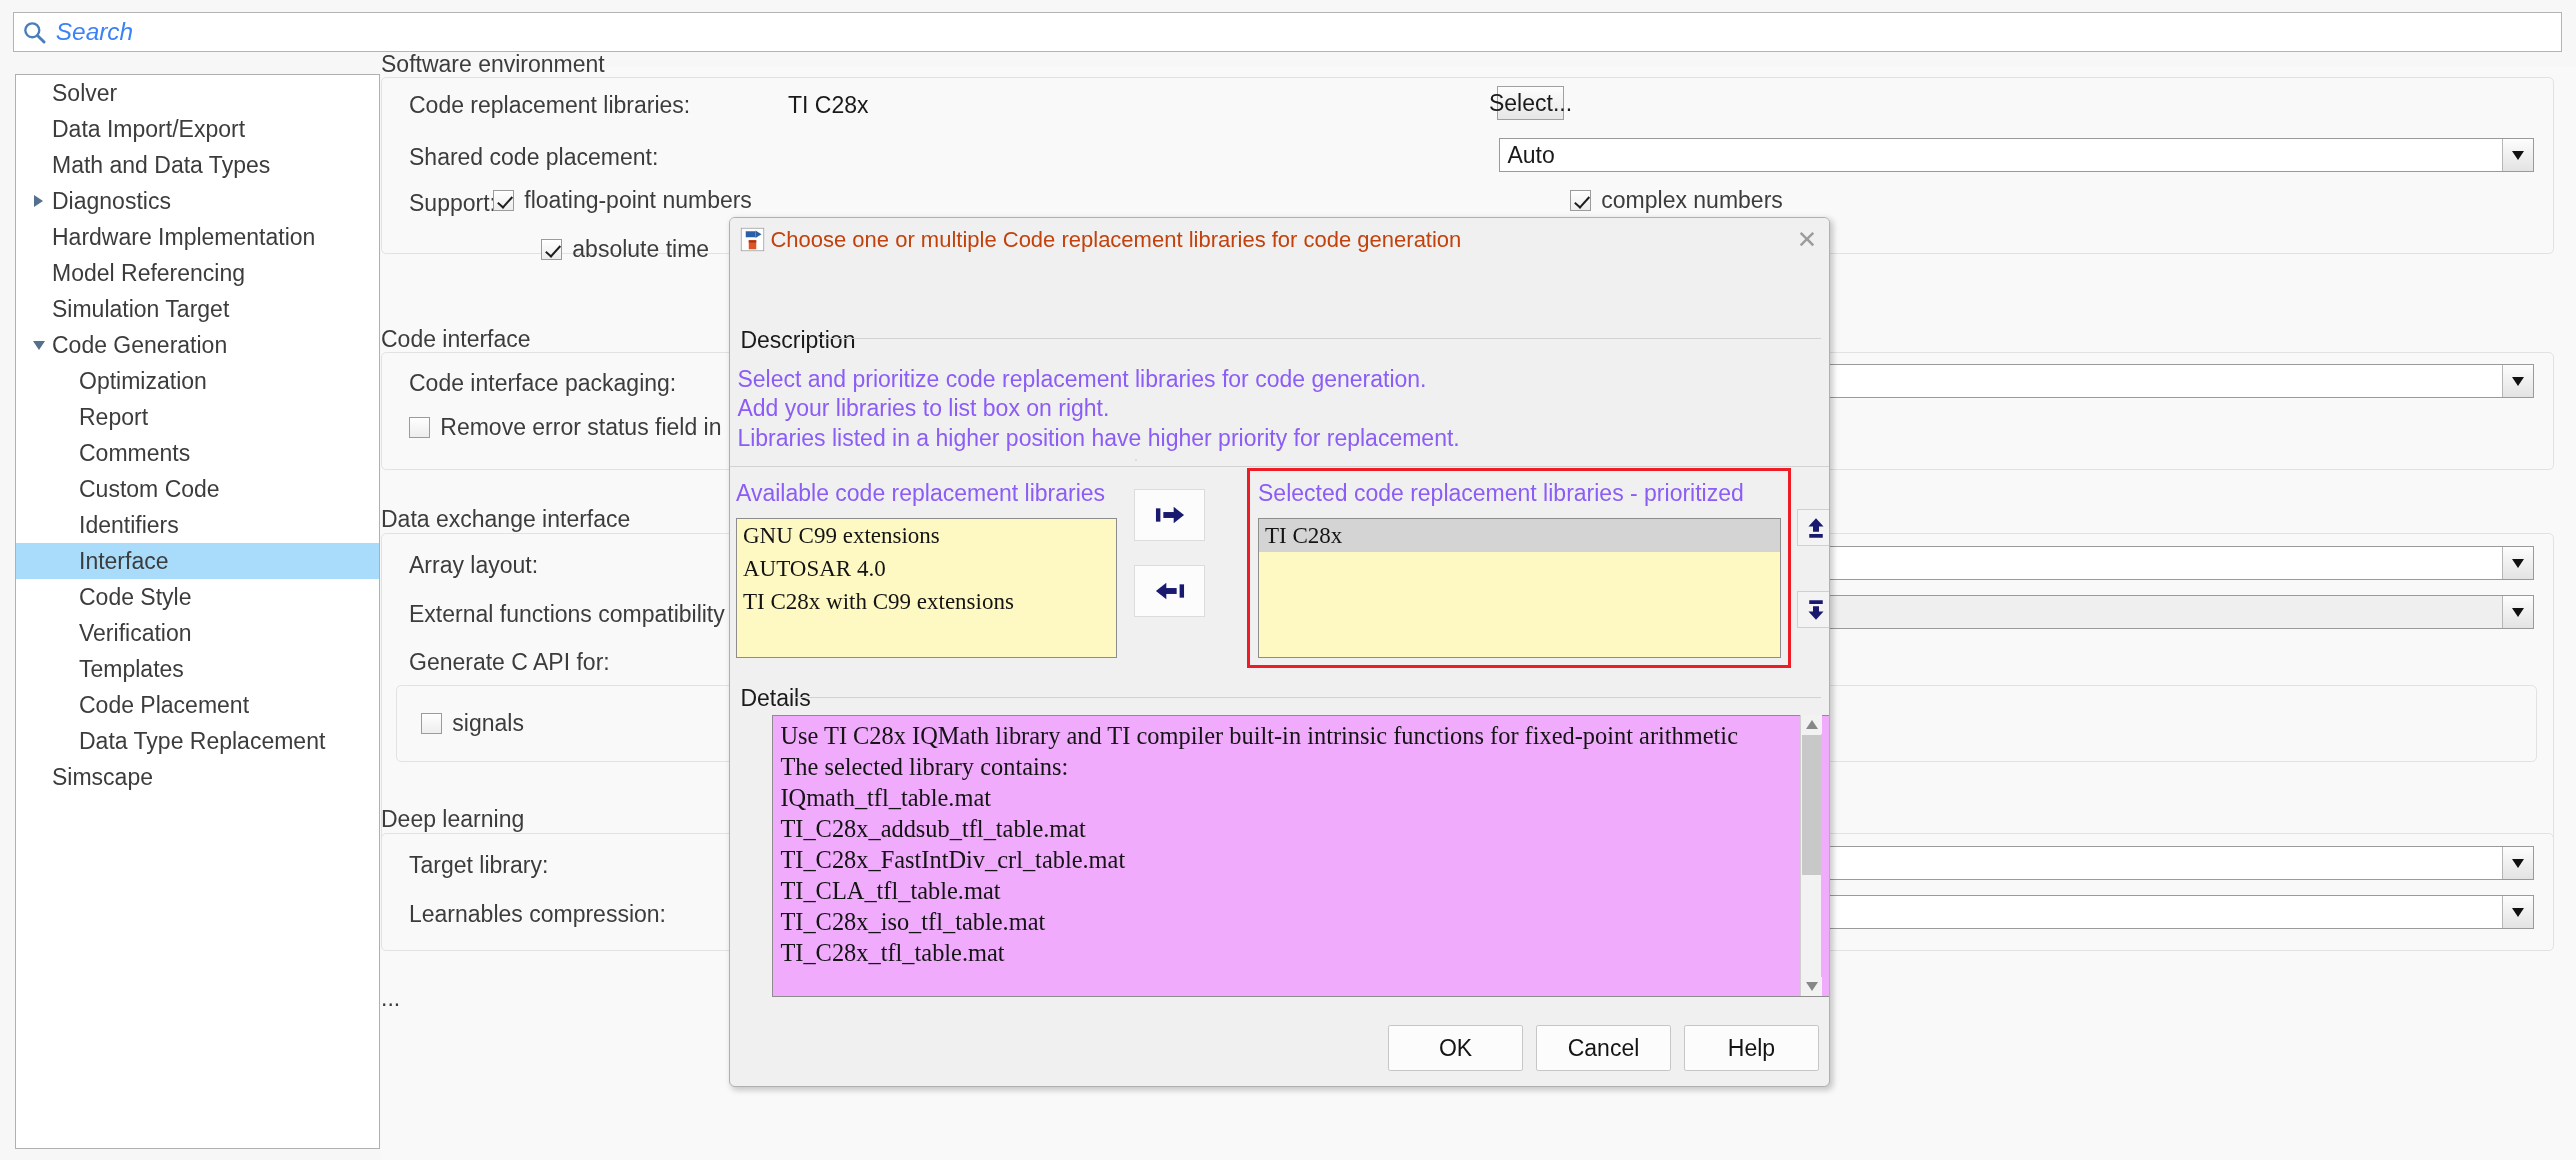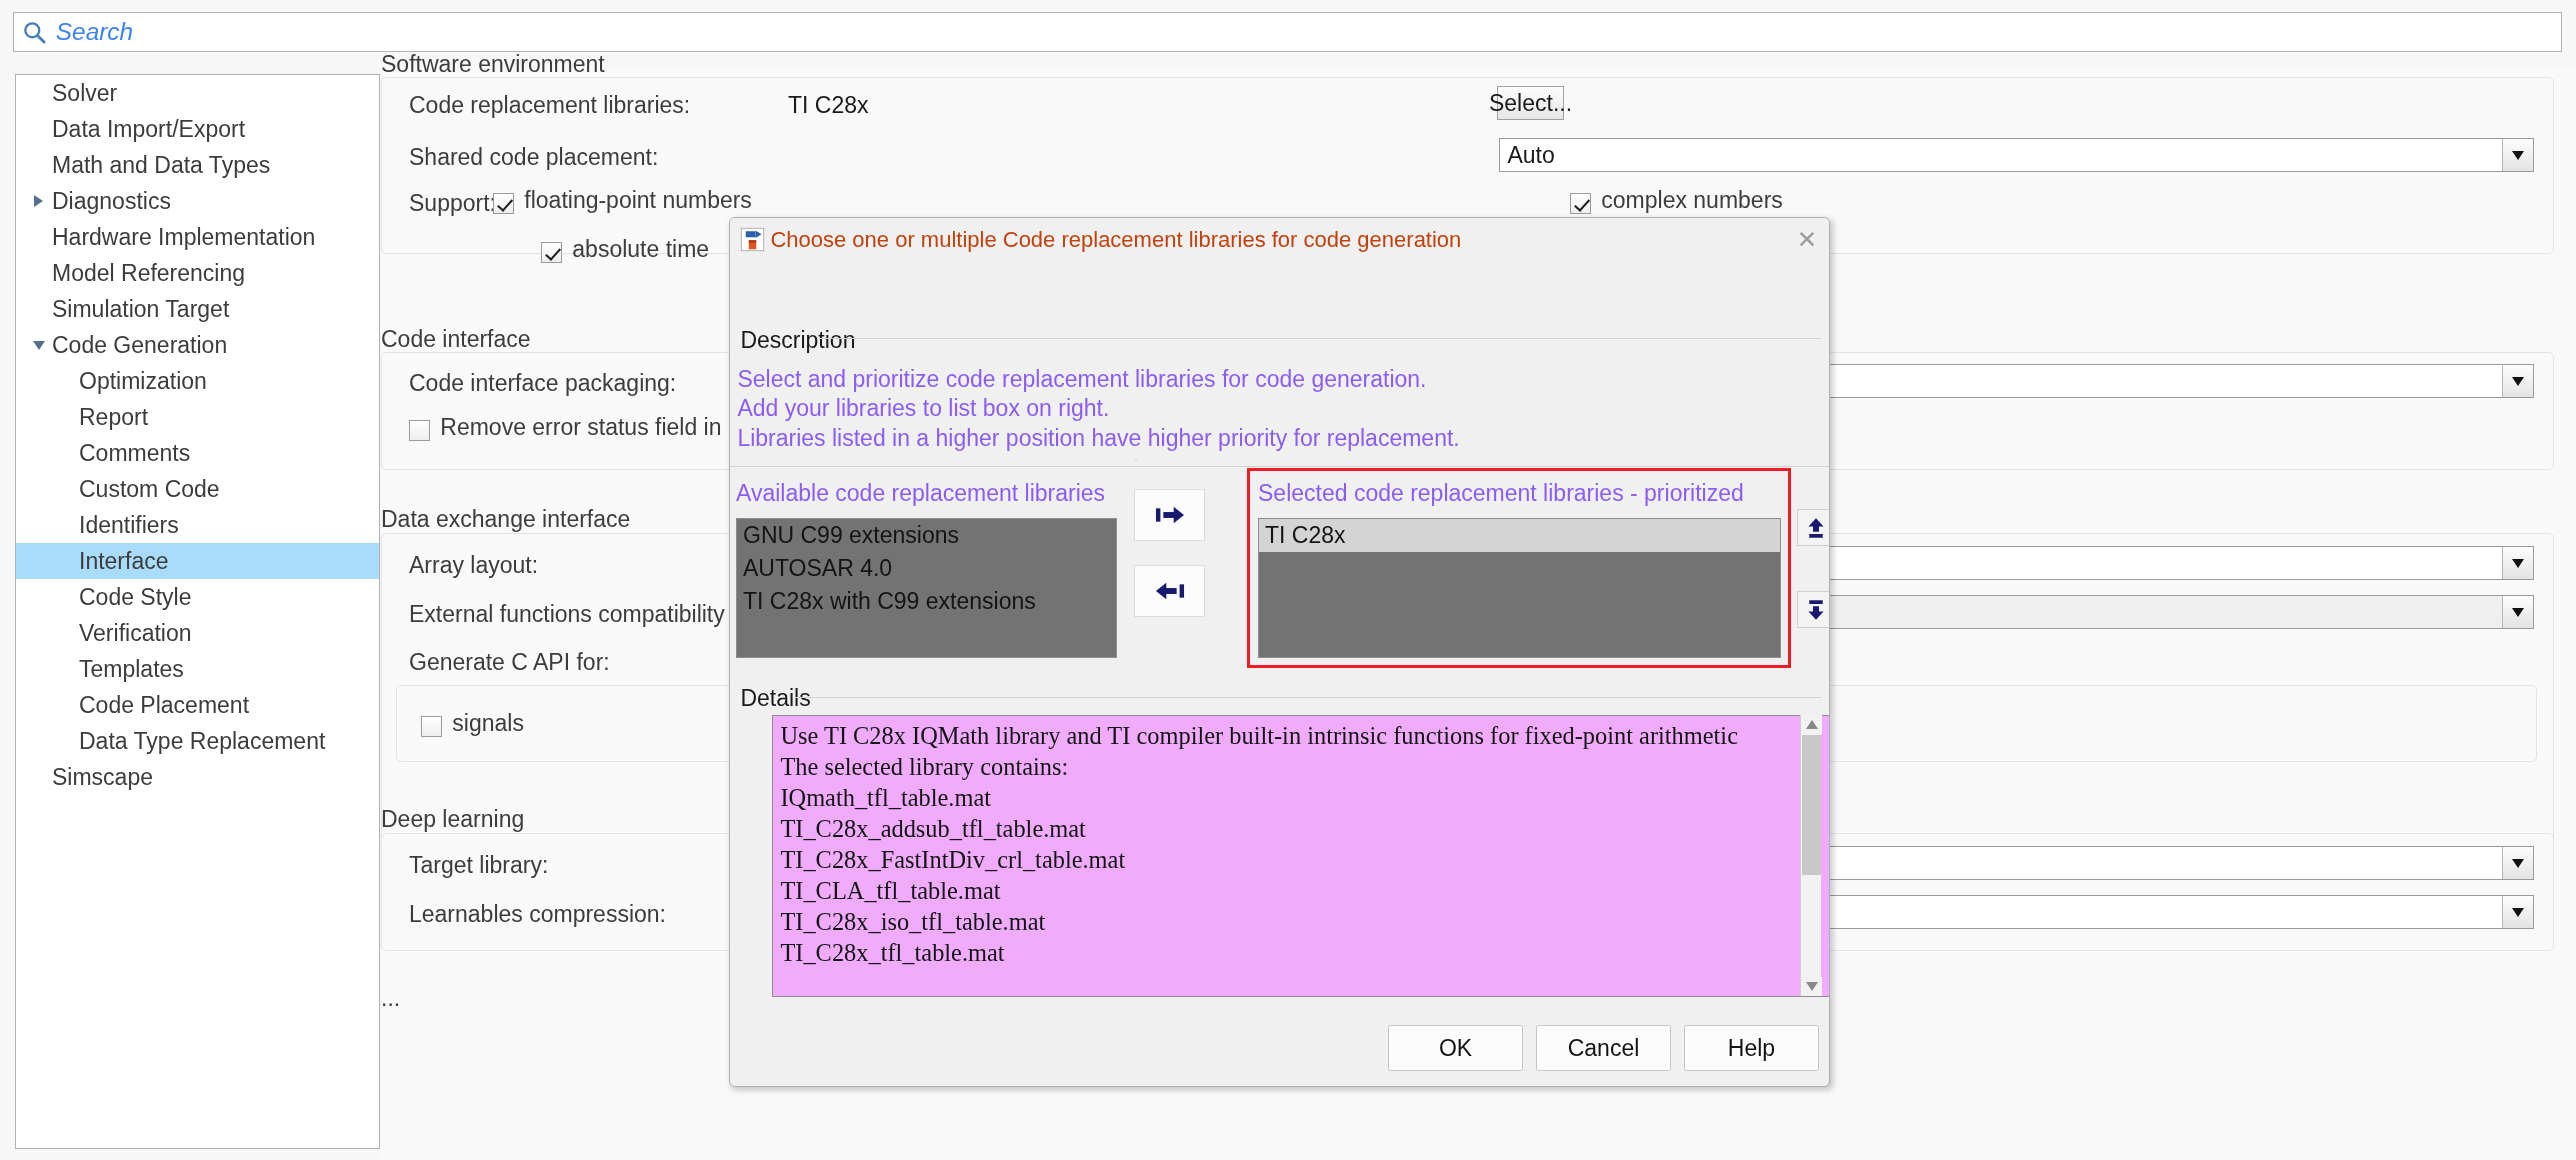--- a/index.html
+++ b/index.html
@@ -130,21 +130,21 @@
     width:0;height:0;
     border-top: 9px solid #111;
     border-left: 6.7px solid transparent;
     border-right: 6.7px solid transparent;
     display:block;
   }
 
   
   .cbx-row {
     position: absolute;
-    display: flex; align-items: flex-end;
+    display: flex; align-items: center;
     white-space: nowrap;
   }
   .cbx {
     width: 21px; height: 21px;
     background: linear-gradient(#ffffff,#ededed);
     border: 0.7px solid #9b9b9b;
     flex: 0 0 21px;
     position: relative;
     margin-right: 10.3px;
   }
@@ -217,23 +217,24 @@
     white-space: nowrap;
   }
   .dlg-line {
     position: absolute;
     font-size: 23px;
     color: #8b5cf6;
     white-space: nowrap;
   }
   .listbox {
     position: absolute;
-    background: #737373;
+    background: #fef9c3;
     border: 0.7px solid #8d8d8d;
     overflow: hidden;
+    font-family: Liberation Serif, serif;
   }
   .list-item {
     height: 33px;
     display: flex; align-items: center;
     padding-left: 6px;
     font-size: 23px;
     color: #141414;
     white-space: nowrap;
   }
   .list-item.sel { background: #d4d4d4; }

